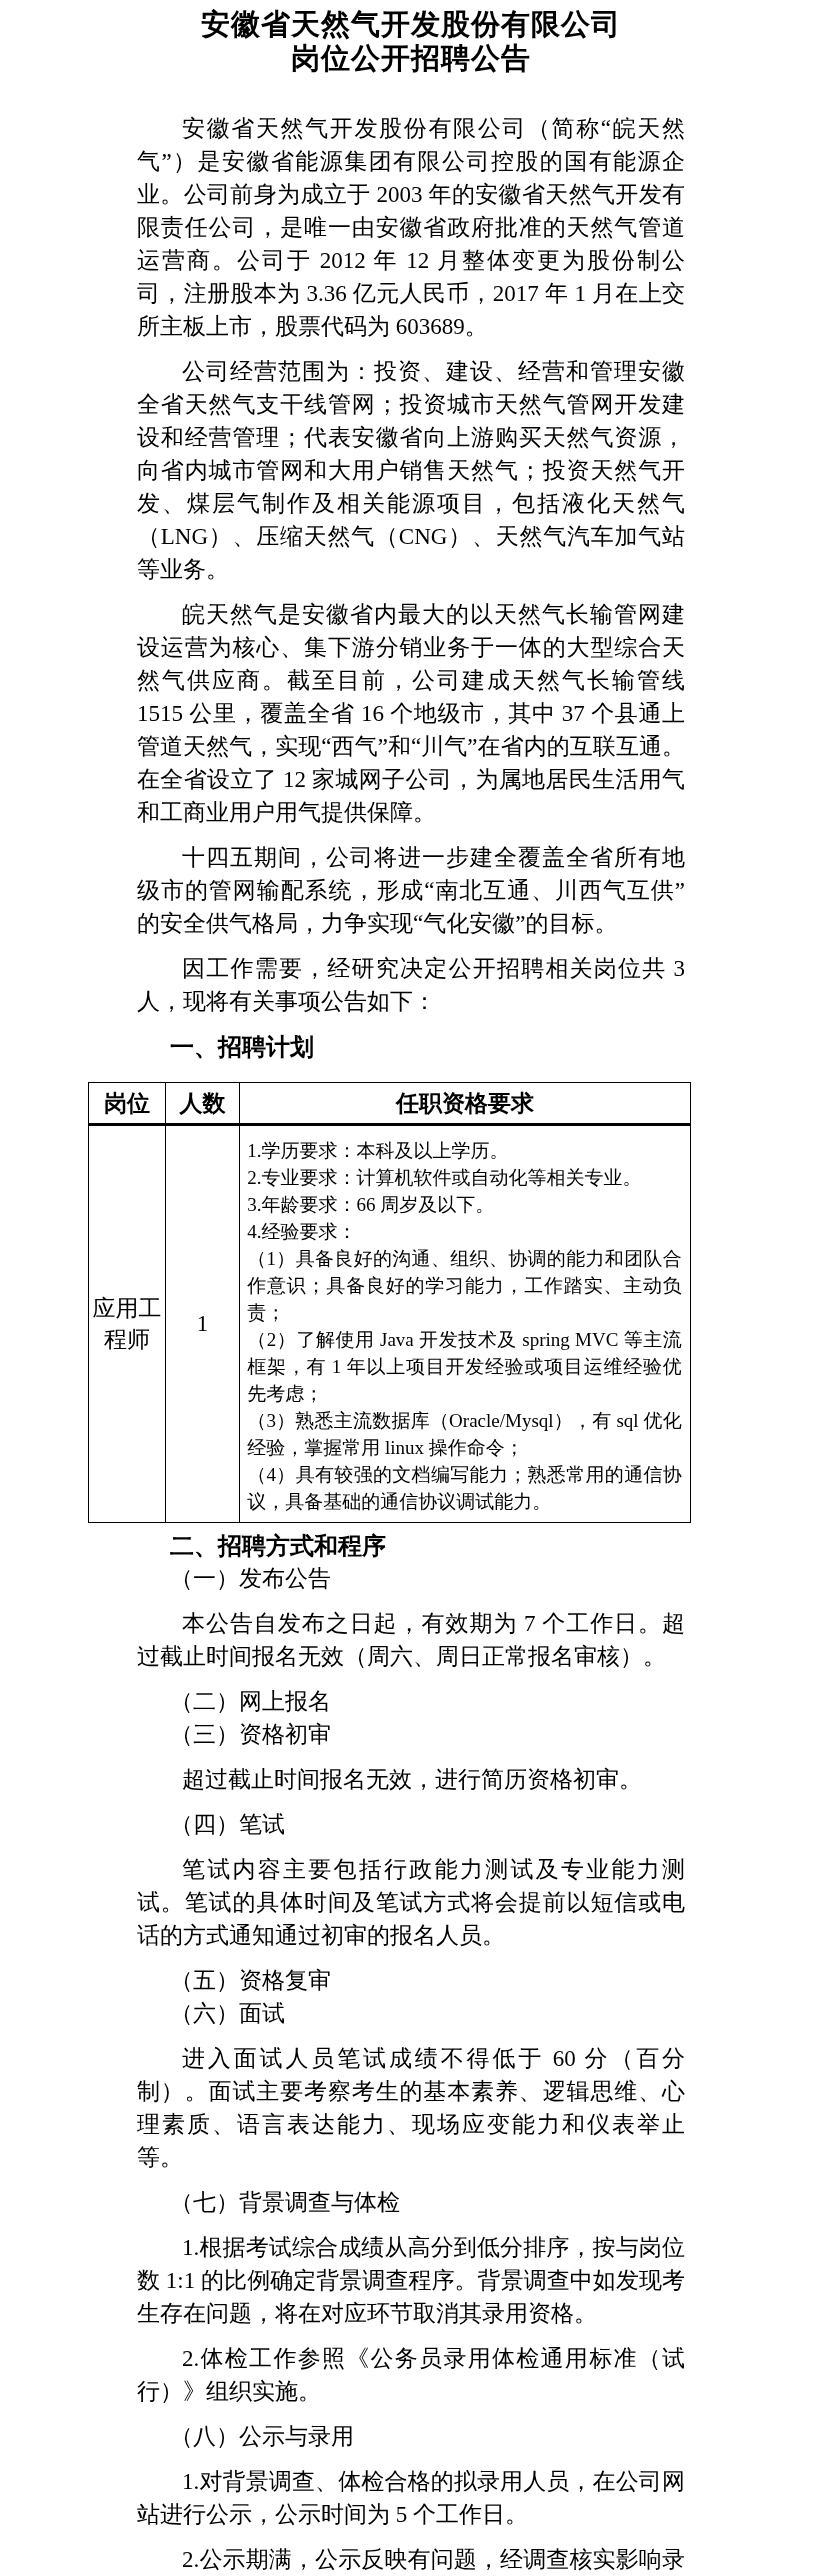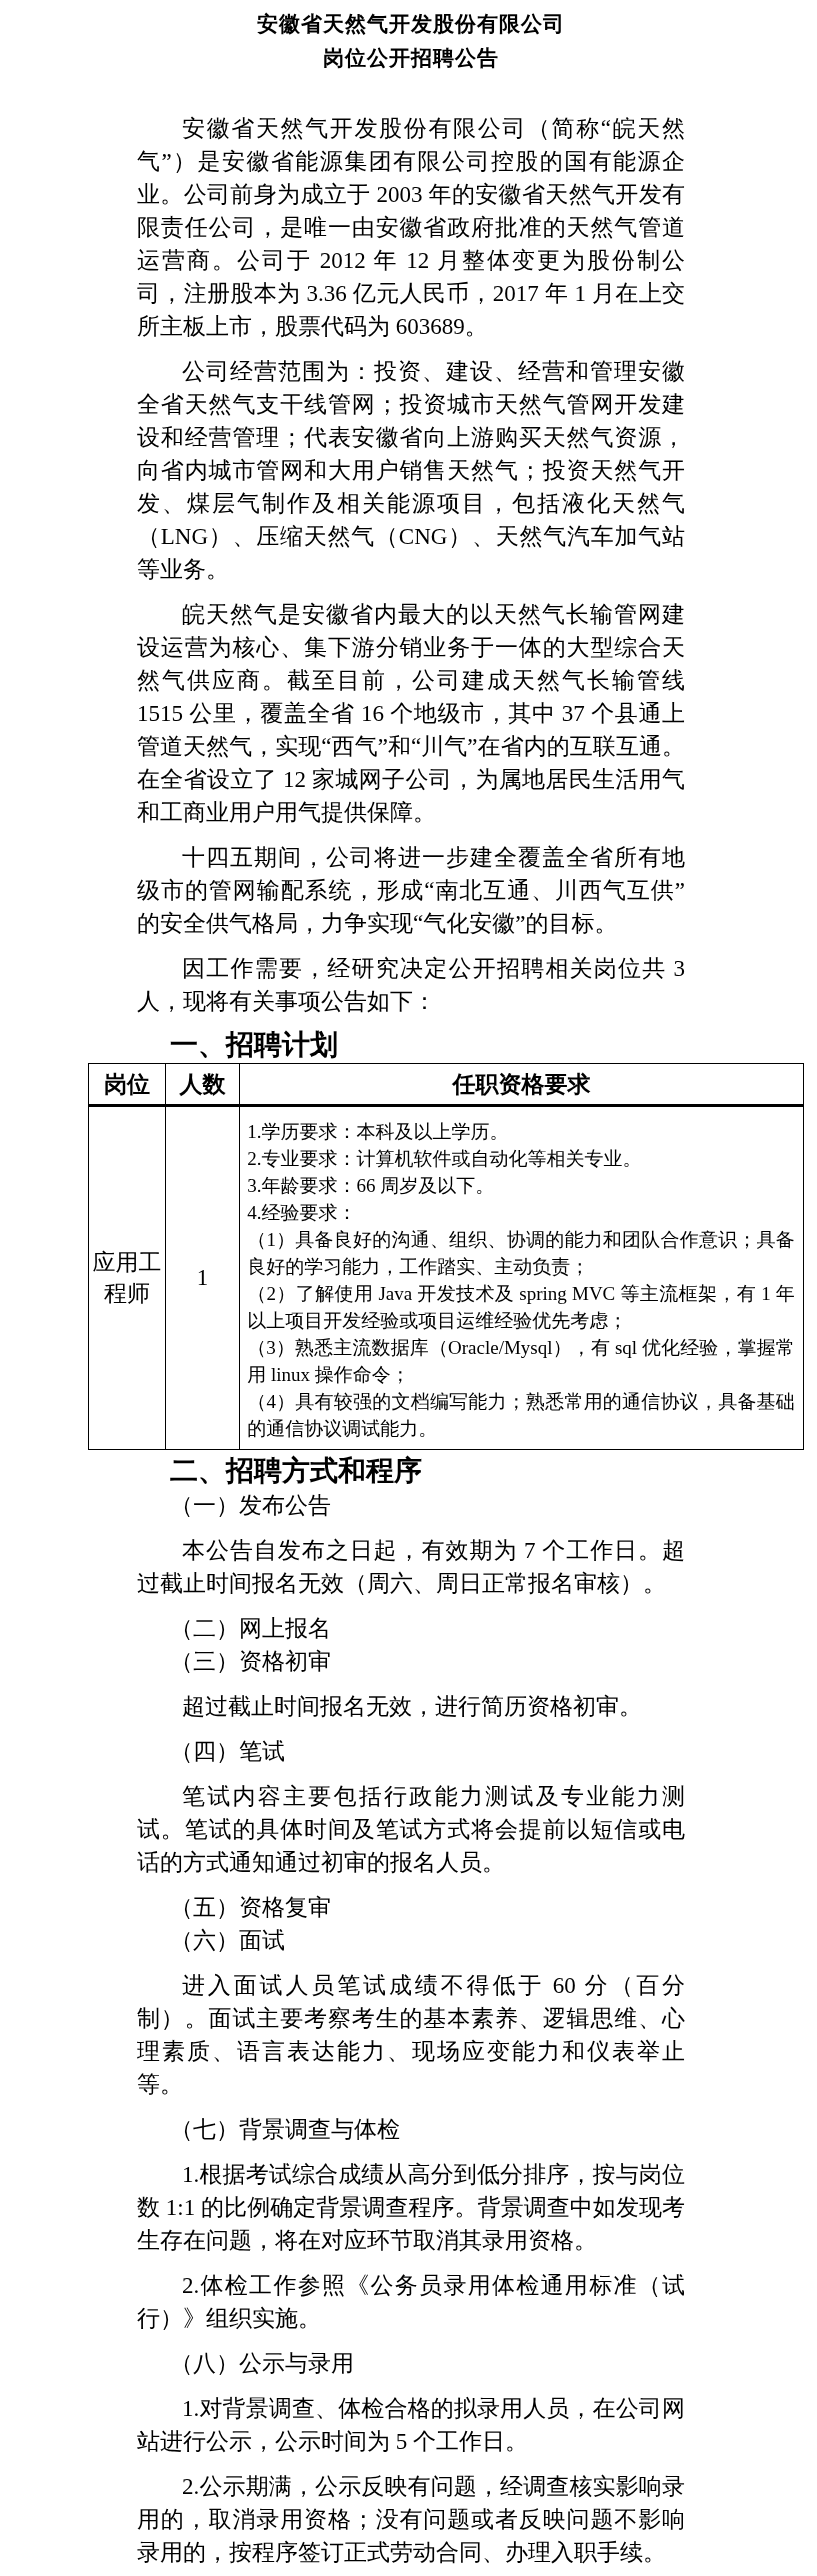--- a/index.html
+++ b/index.html
@@ -12,53 +12,53 @@
     color: #000000;
     box-sizing: border-box;
     padding: 7.2px 121px 0 125px;
     font-family: "Liberation Serif", "DejaVu Serif", serif;
     overflow: hidden;
   }
   .doc-title {
     text-align: center;
     font-family: "Liberation Sans", "DejaVu Sans", sans-serif;
     font-weight: bold;
-    font-size: 21px;
+    font-size: 29px;
     line-height: 34px;
     letter-spacing: 1px;
   }
   .para {
     font-size: 23px;
     line-height: 33px;
     margin: 12px;
     text-align: justify;
     text-indent: 45px;
   }
   .first-para { margin-top: 37px; }
   .h-main {
-    font-family: Liberation Mono, monospace;
+    font-family: Liberation Sans, sans-serif;
     font-weight: bold;
-    font-size: 28px;
+    font-size: 24px;
     line-height: 33px;
     margin: 0;
     text-indent: 45px;
   }
   .h-main.gap-top { margin-top: 6.2px; }
   .h-sub {
     font-size: 23px;
     line-height: 33px;
     margin: 0;
     text-indent: 45px;
   }
   table.recruit {
     border-collapse: collapse;
     table-layout: fixed;
-    width: 716px;
+    width: 603px;
     margin-left: -37px;
-    margin-top: 0;
+    margin-top: 19px;
   }
   table.recruit th, table.recruit td {
     border: 1.5px solid #000000;
   }
   table.recruit thead th {
     height: 40px;
     font-size: 23px;
     font-weight: bold;
     text-align: center;
     vertical-align: middle;

